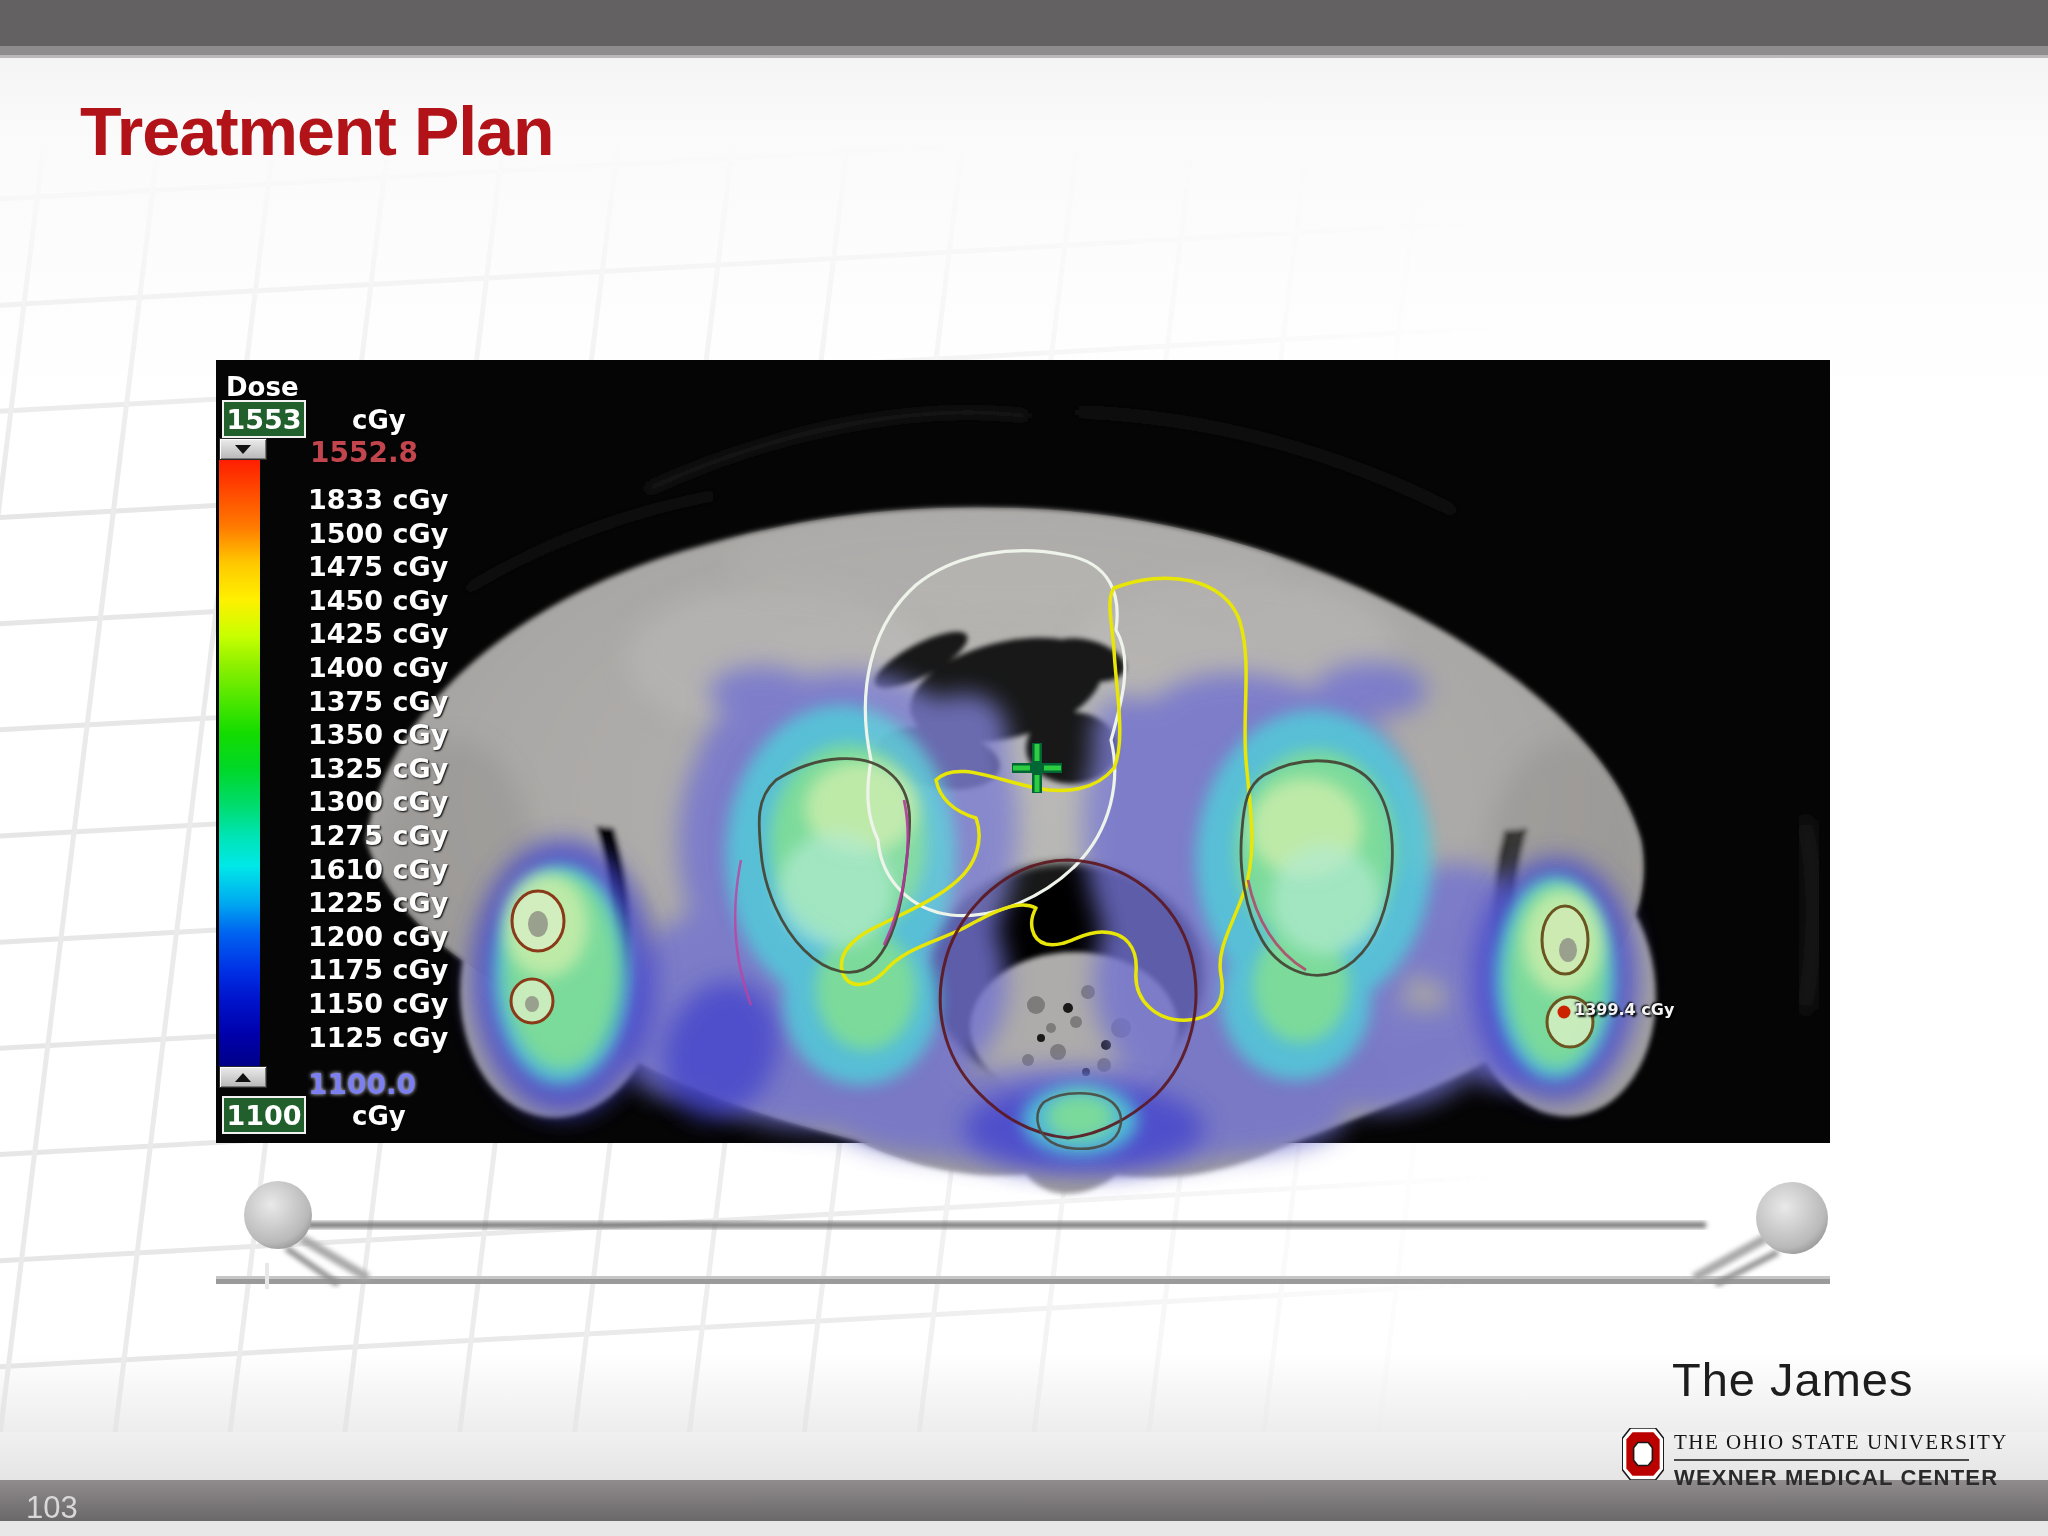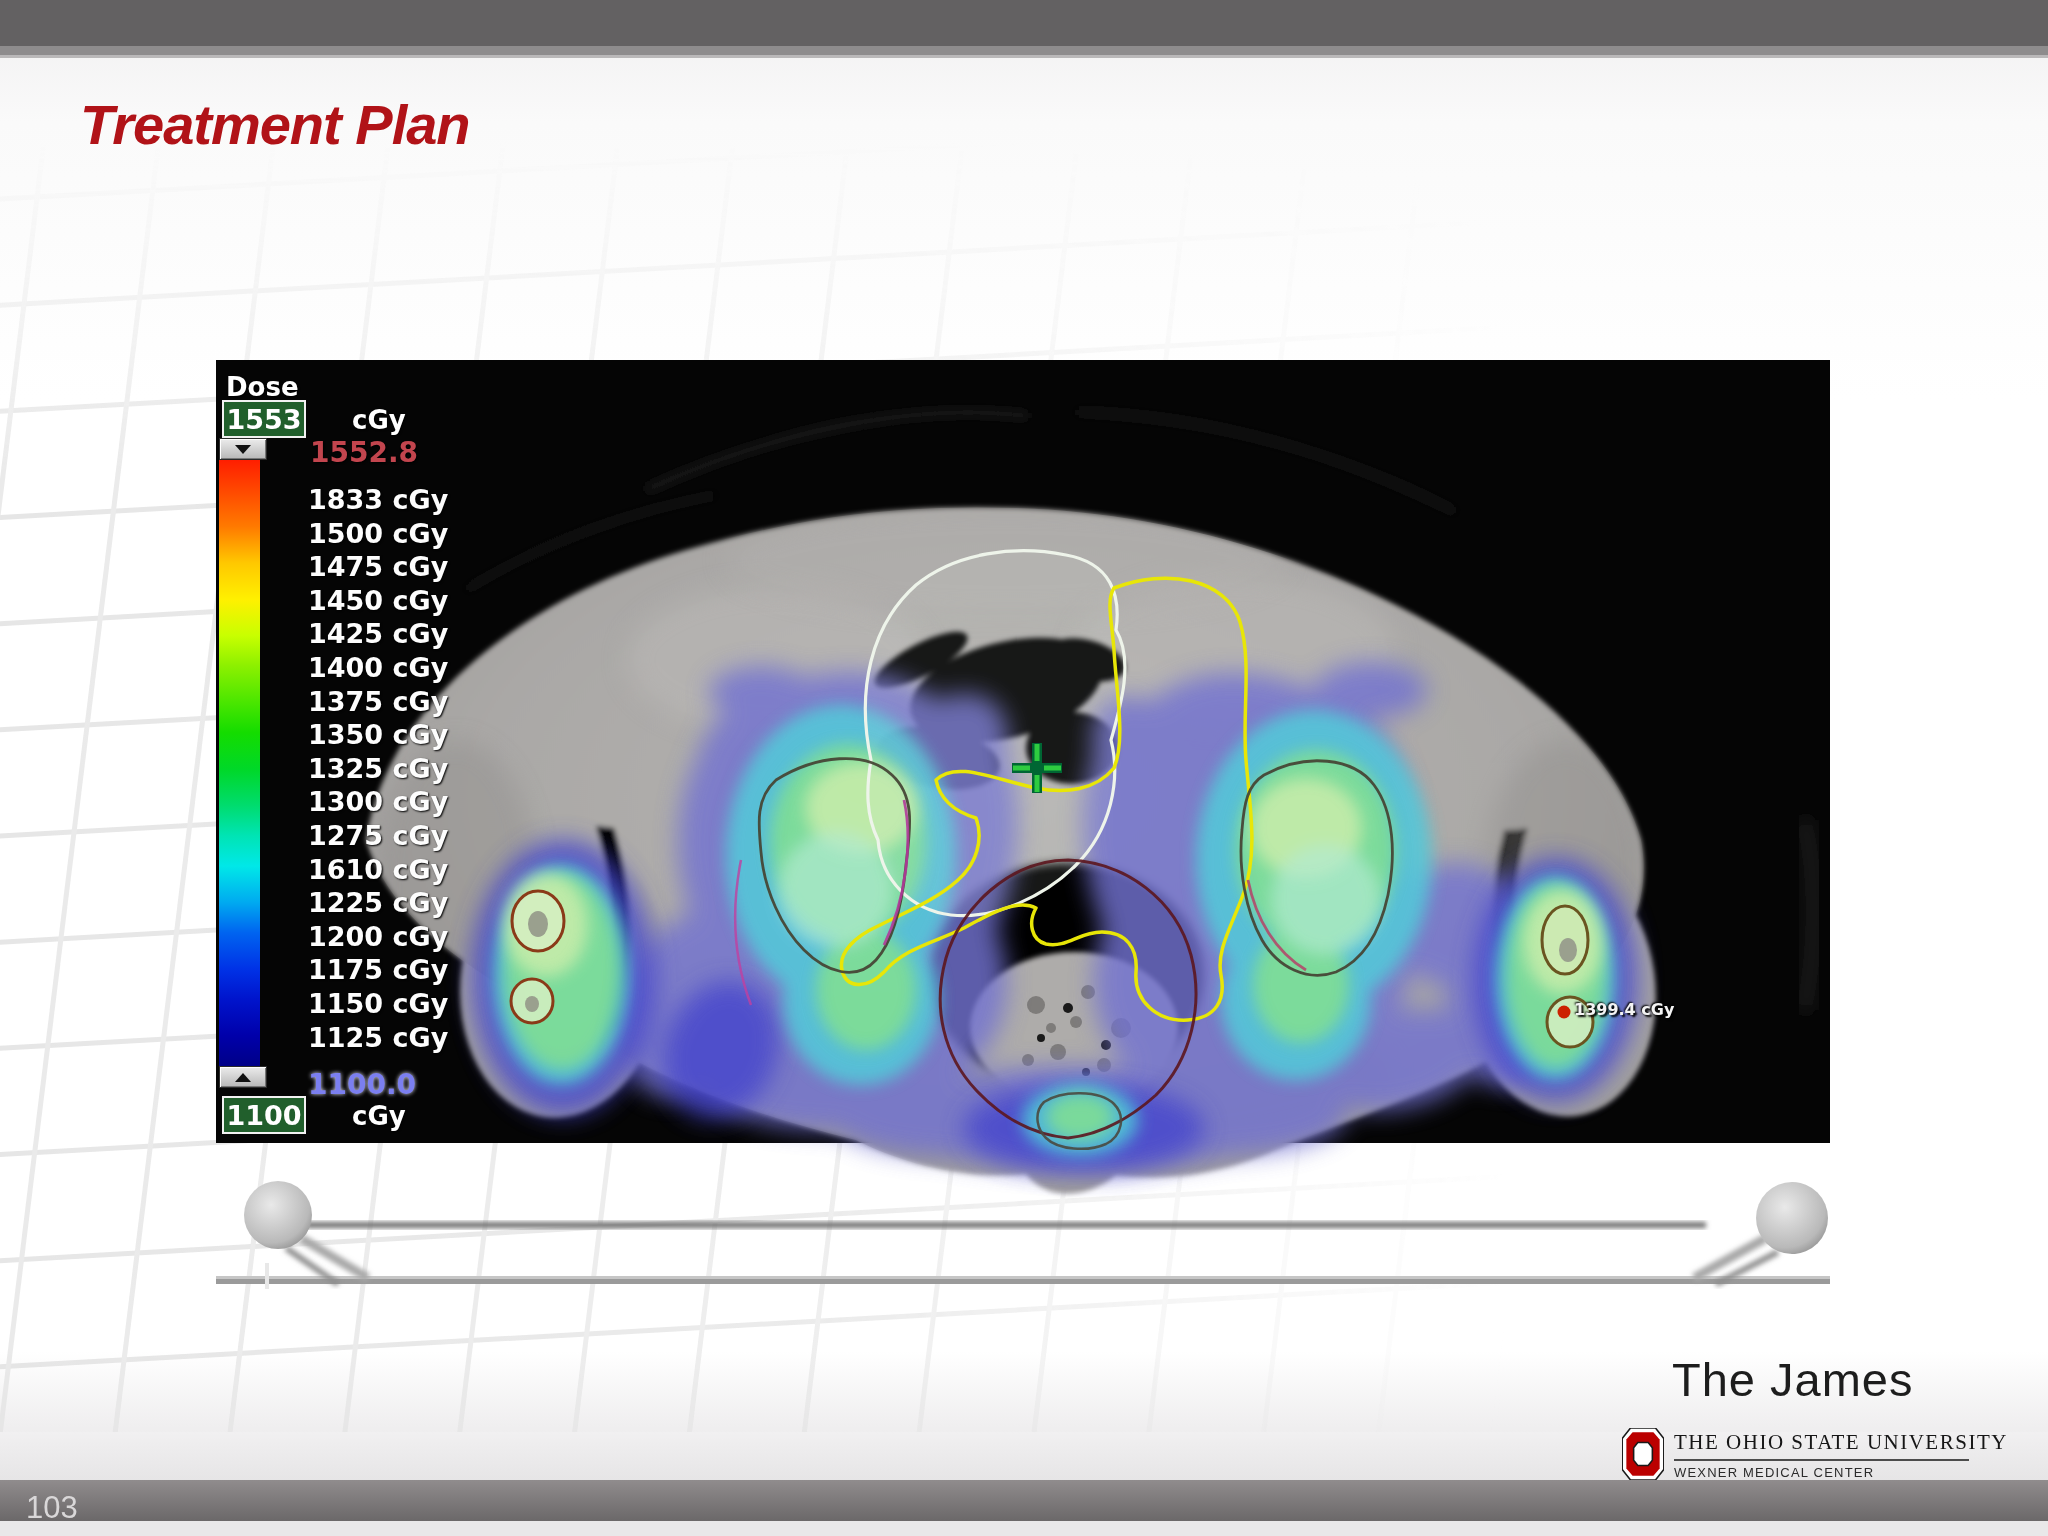--- a/index.html
+++ b/index.html
@@ -7,31 +7,31 @@
     position:relative; width:2048px; height:1536px; overflow:hidden;
     background:linear-gradient(to bottom,#f0eff0 0%,#fafafa 8%,#ffffff 26%,#ffffff 88%,#efeeef 93%,#e9e8e9 96.5%,#e9e8e9 100%);
     font-family:"Liberation Sans",sans-serif;
   }
   
   .topbar{position:absolute;left:0;top:0;width:2048px;height:46px;background:#636162;z-index:5;}
   .topbar-line{position:absolute;left:0;top:46px;width:2048px;height:9px;background:#8e8c8d;border-bottom:3px solid #bab8b9;z-index:5;}
   .footer{position:absolute;left:0;top:1480px;width:2048px;height:41px;z-index:6;
     background:linear-gradient(to bottom,#908c8d,#6b6869);}
   .footer .pagenum{position:absolute;left:26px;top:10px;font-size:31px;color:#d9d7d8;}
-  .title{position:absolute;left:80px;top:92px;font-size:56px;font-weight:bold;letter-spacing:-1px;color:#b11318;z-index:4;font-style:italic;}
+  .title{position:absolute;left:80px;top:92px;font-size:68px;font-weight:bold;letter-spacing:-1px;color:#b11318;z-index:4;}
   .tiles{position:absolute;left:0;top:140px;z-index:1;pointer-events:none;}
   .band{position:absolute;left:0;top:1432px;width:2048px;height:48px;background:linear-gradient(to bottom,#f1f0f1,#e6e5e6);z-index:2;}
   
   .james{position:absolute;left:1672px;top:1352px;font-size:47px;color:#1d1d1d;z-index:7;letter-spacing:1px;}
   .osu{position:absolute;left:1622px;top:1428px;z-index:7;display:flex;align-items:flex-start;}
   .osu .blocko{width:42px;height:52px;margin-right:10px;}
   .osu .osu-text{padding-top:2px;}
   .osu .univ{font-family:"Liberation Serif",serif;font-weight:normal;font-size:21px;letter-spacing:1.5px;color:#161616;white-space:nowrap;}
   .osu .rule{width:295px;height:2px;background:#4c4c4c;margin:4px 0 4px 0;}
-  .osu .wexner{font-size:13px;letter-spacing:1.2px;color:#2b2b2b;white-space:nowrap;}
+  .osu .wexner{font-size:22px;letter-spacing:1.2px;color:#2b2b2b;white-space:nowrap;font-weight:bold;}
   
   .ct-panel{position:absolute;left:216px;top:360px;width:1614px;height:783px;background:#050505;z-index:3;}
   .ct-svg{position:absolute;left:0;top:0;}
   .legend{position:absolute;left:0;top:0;width:100%;height:100%;color:#fff;font-family:"DejaVu Sans",sans-serif;}
   .legend .dose-title{position:absolute;left:10px;top:12px;font-size:26px;font-weight:bold;text-shadow:1px 1px 2px #000;}
   .valbox{position:absolute;width:80px;height:34px;background:#215f2c;border:2px solid #f2f2f2;
     display:flex;align-items:center;justify-content:center;font-size:27px;font-weight:bold;color:#fff;}
   .valbox.max{left:6px;top:40px;}
   .valbox.min{left:6px;top:736px;}
   .unit{position:absolute;font-size:26px;font-weight:bold;text-shadow:1px 1px 2px #000;margin-left:38px;}

